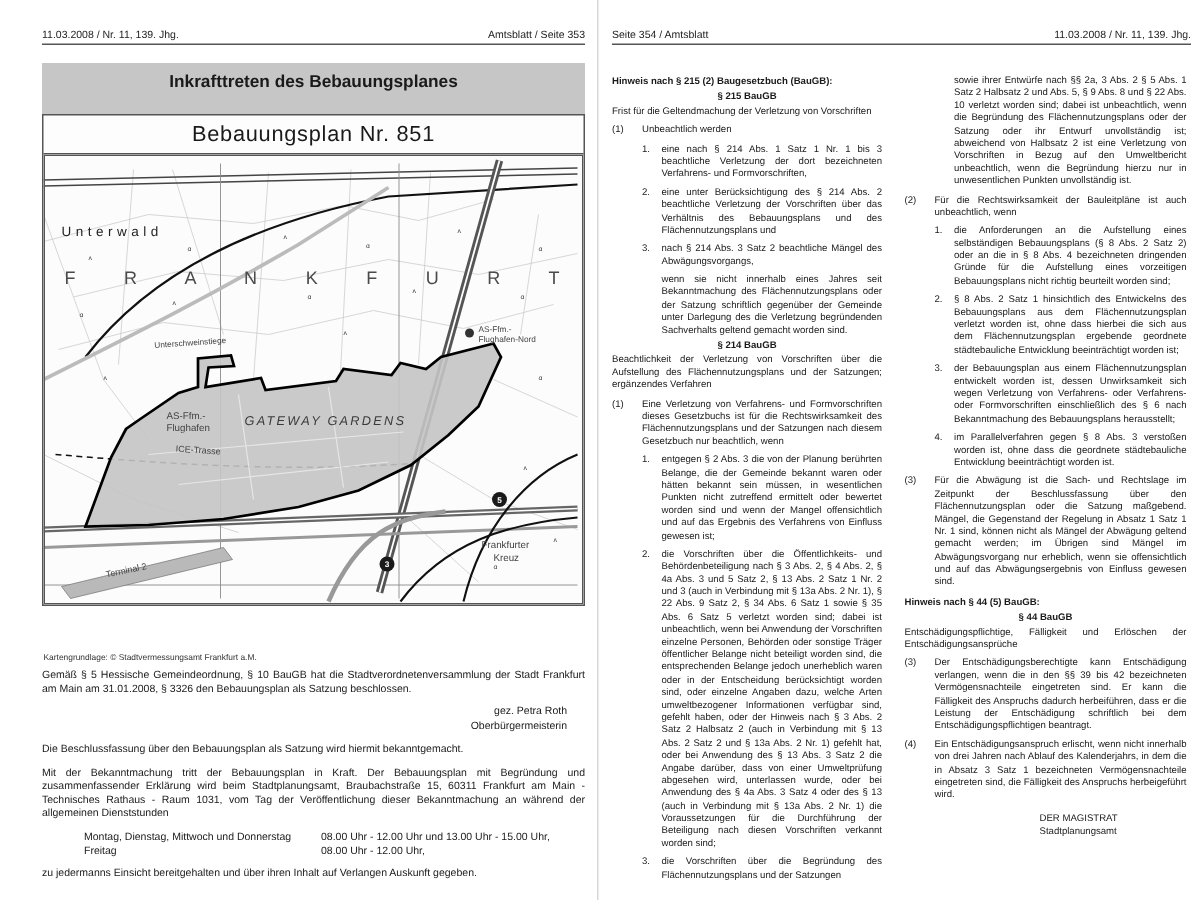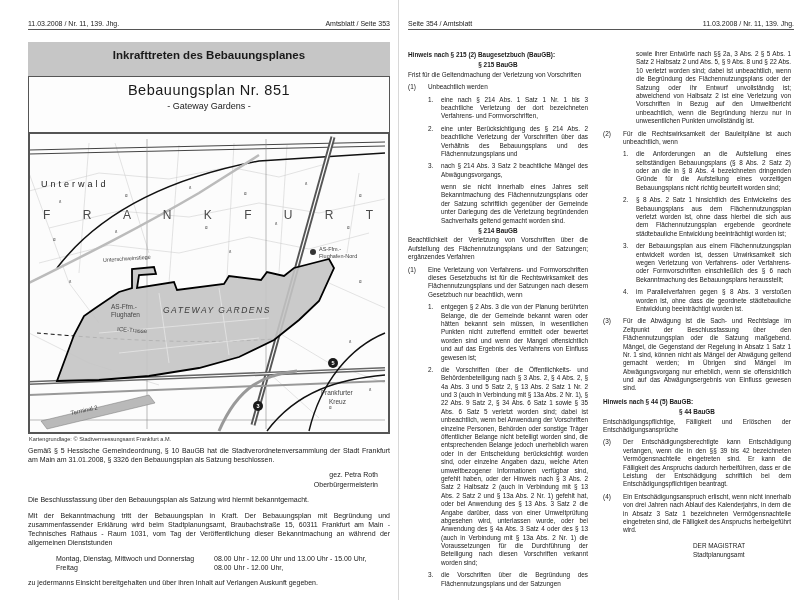--- a/index.html
+++ b/index.html
@@ -16,21 +16,21 @@
   
   .ph{position:absolute;top:20px;font-size:7px;color:#222;
       border-bottom:1px solid #555;padding-bottom:2px;display:flex;justify-content:space-between;}
   .page-left .ph{left:28px;right:8px;}
   .page-right .ph{left:8px;right:6px;}
 
   
   .title-band{position:absolute;left:28px;right:8px;top:42px;background:#c6c6c6;
       text-align:center;font-weight:700;font-size:11.5px;padding:7px 0 17px;}
   .map-fig{position:absolute;left:28px;right:8px;top:76px;border:1px solid #555;background:#fdfdfd;}
-  .map-head{text-align:center;padding:5px 0 21px;border-bottom:1px solid #555;}
+  .map-head{text-align:center;padding:5px 0 4px;border-bottom:1px solid #555;}
   .map-title{font-size:14.5px;letter-spacing:.5px;}
   .map-subtitle{font-size:9px;margin-top:3px;}
   .map-fig svg{display:block;}
   .map-caption{position:absolute;left:29px;top:436px;font-size:5.6px;color:#333;}
 
   .pl-body{position:absolute;left:28px;right:8px;top:446px;font-size:7px;line-height:1.32;}
   .pl-body p{margin:0 0 6px;text-align:justify;}
   .sig{ text-align:right;padding-right:12px;margin:2px 0 6px;line-height:1.35;}
   .hours{margin:2px 0 6px 28px;}
   .hours-row{display:flex;}
@@ -68,21 +68,20 @@
   <div class="ph">
     <span>11.03.2008 / Nr. 11, 139. Jhg.</span>
     <span>Amtsblatt / Seite 353</span>
   </div>
 
   <div class="title-band">Inkrafttreten des Bebauungsplanes</div>
 
   <div class="map-fig">
     <div class="map-head">
       <div class="map-title">Bebauungsplan Nr. 851</div>
-      <div class="map-subtitle">- Gateway Gardens -</div>
     </div>
     <svg width="360" height="300" viewBox="0 0 360 300">
       <rect x="0" y="0" width="360" height="300" fill="#fcfcfc"></rect>
 
       <g stroke="#c9c9c9" stroke-width="0.5" fill="none">
         <path d="M0,58 L70,40 L140,46 L200,34 L250,44 L300,30"></path>
         <path d="M20,95 L90,78 L160,84 L230,70 L290,80 L356,66"></path>
         <path d="M10,130 L80,112 L150,120 L220,104 L280,116 L340,100"></path>
         <path d="M60,10 L50,140"></path>
           <path d="M150,12 L140,150"></path>

